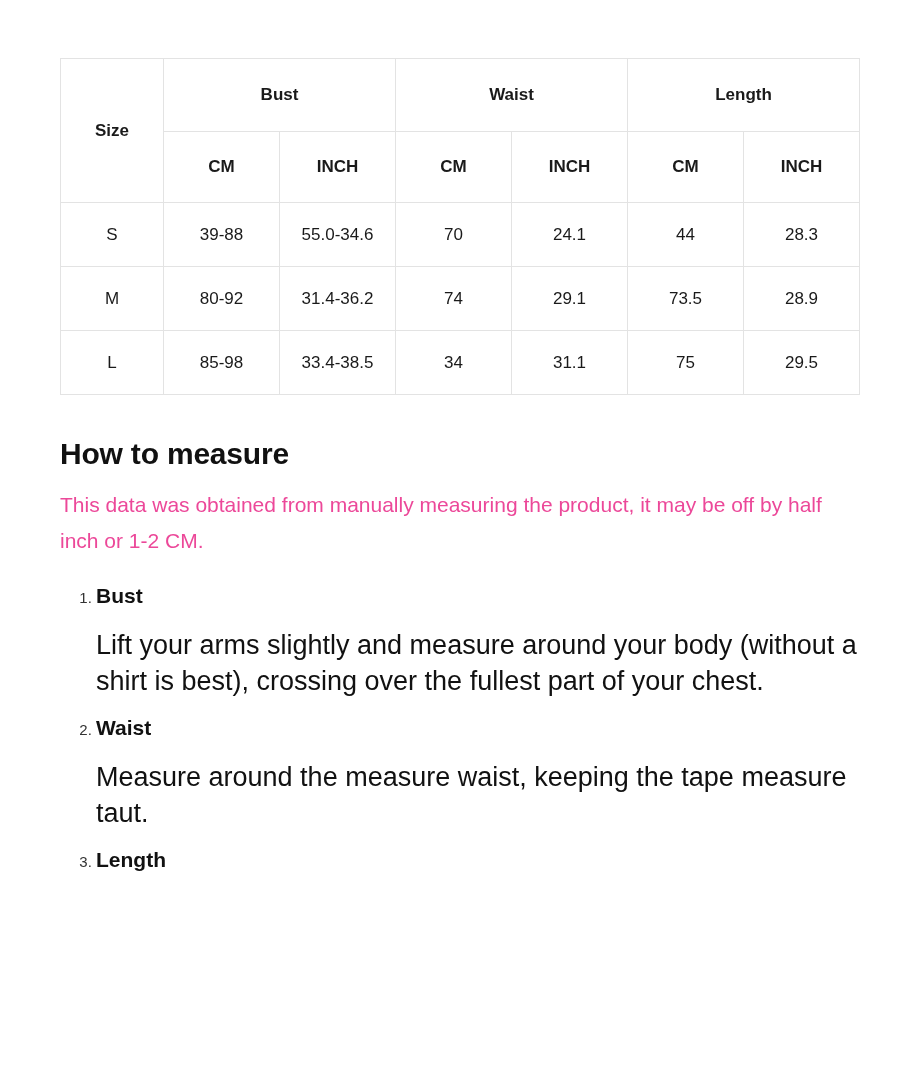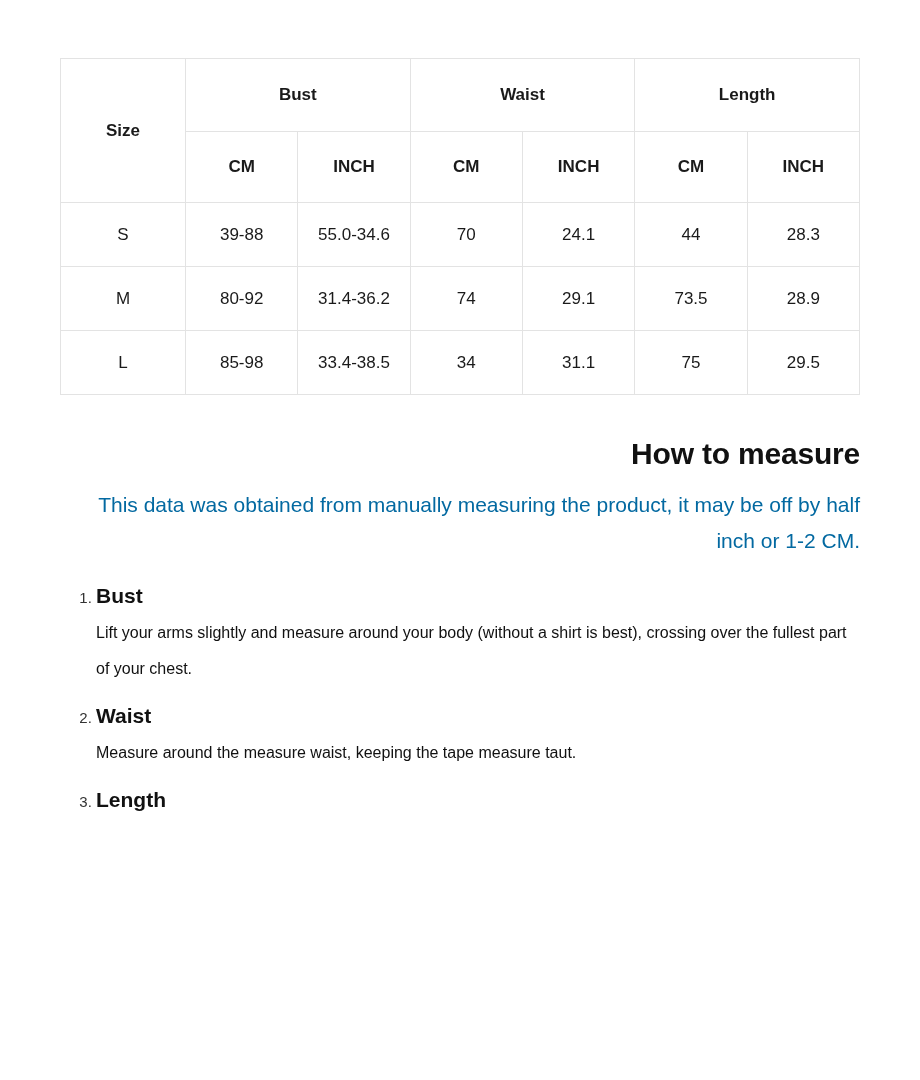--- a/index.html
+++ b/index.html
@@ -59,39 +59,37 @@
   }
   .col-cm-bust { width: 117px; }
   .col-inch-bust { width: 167px; }
   .col-cm-waist { width: 88px; }
   .col-inch-waist { width: 115px; }
   .col-cm-length { width: 100px; }
   .col-inch-length { width: 113px; }
 
   .th-group-cell { padding: 18px 0; }
   .th-unit-cell { padding: 17px 0; }
-  .th-size-cell { padding: 12px; }
+  .th-size-cell { padding: 1px; }
 
   
   h2.how-title {
     font-size: 30px;
     line-height: 34px;
     font-weight: bold;
     margin: 42px 0 0 0;
     color: #111111;
     letter-spacing: -0.2px;
-    text-align: right;
   }
   p.intro {
     font-size: 21px;
     line-height: 36px;
     margin: 16px 0 0 0;
-    color: #0369a1;
+    color: #ec4899;
     max-width: 800px;
-    text-align: right;
   }
   ol.steps {
     margin: 22px 0 0 0;
     padding: 0 0 0 36px;
     list-style: decimal;
     max-width: 800px;
   }
   ol.steps > li {
     font-size: 15px;
     color: #111111;
@@ -102,24 +100,24 @@
     color: #333333;
   }
   .step-title {
     font-size: 21px;
     line-height: 30px;
     font-weight: bold;
     display: block;
     margin: 0 0 2px 0;
   }
   .step-body {
-    font-size: 16px;
+    font-size: 27px;
     line-height: 36px;
     display: block;
-    margin: 4px 0 14px 0;
+    margin: 16px 0 14px 0;
     font-weight: normal;
   }
 </style>
 </head>
 <body>
 
 <div class="page">
 
   <table class="size-table">
     <thead>

